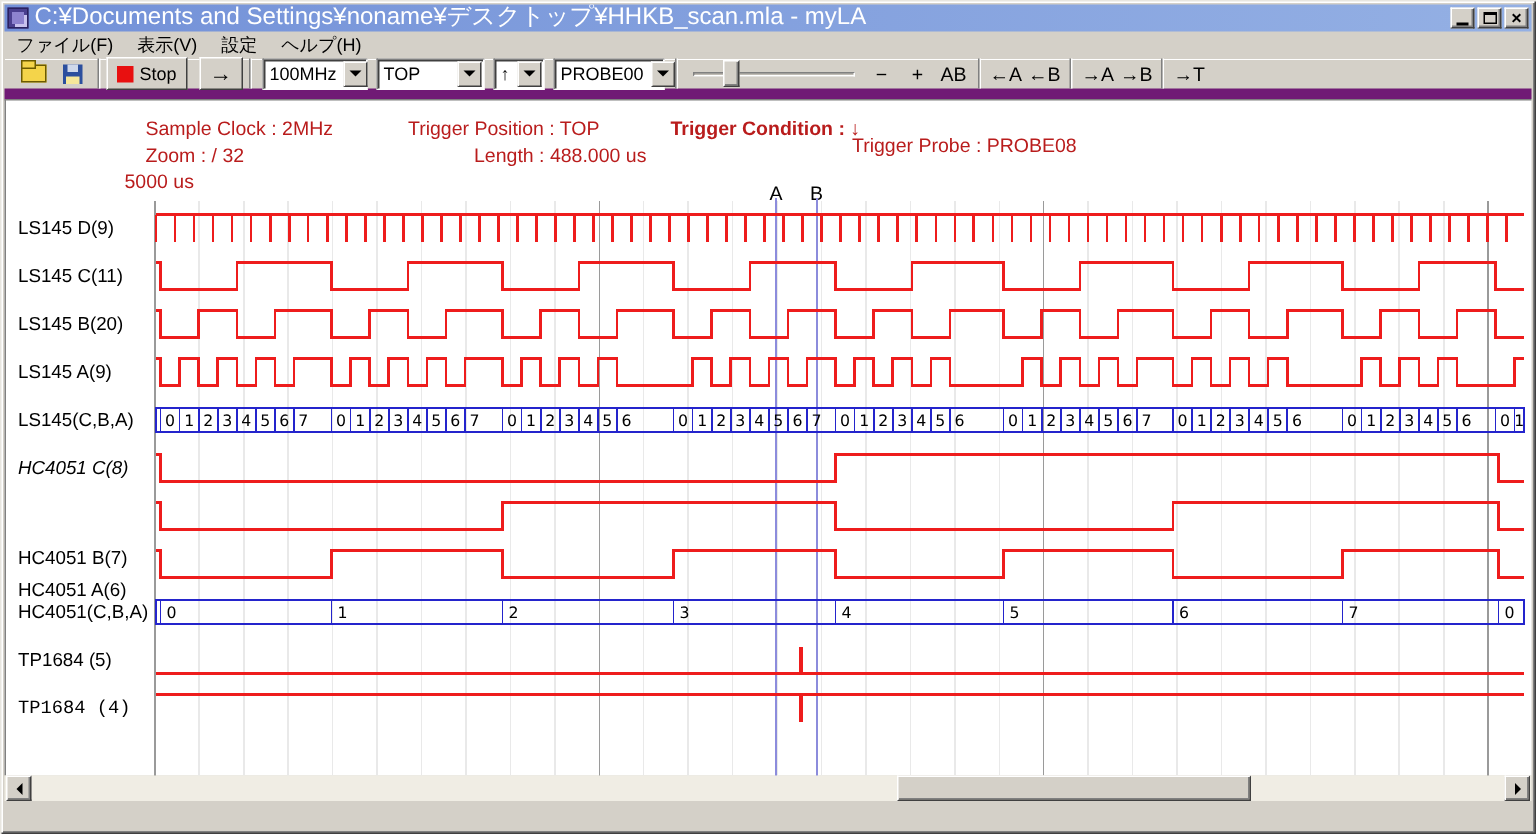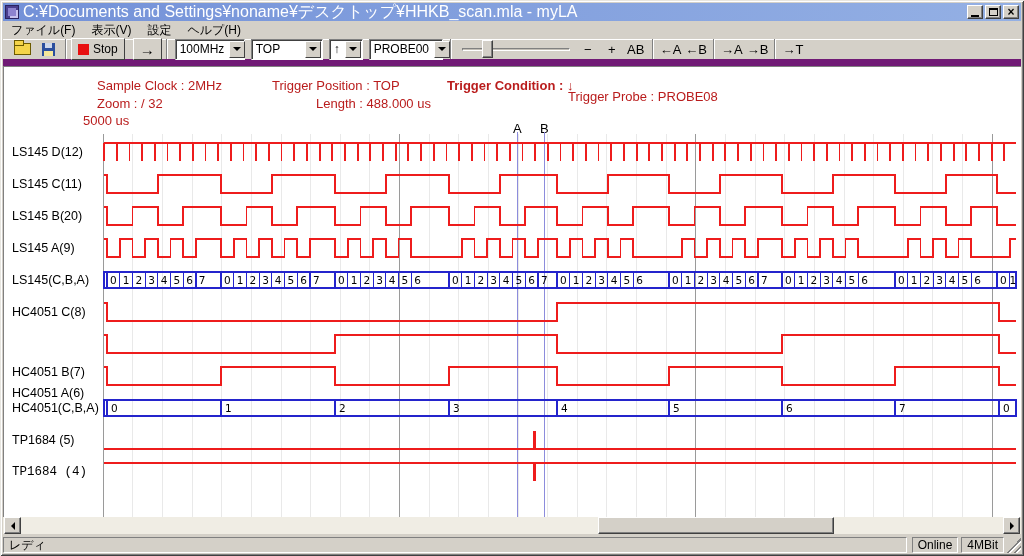--- a/index.html
+++ b/index.html
@@ -163,26 +163,26 @@
     <span class="txt" style="left:93px; top:11px;">Sample Clock : 2MHz</span>
     <span class="txt" style="left:268px; top:11px;">Trigger Position : TOP</span>
     <span class="txt" style="left:443px; top:11px;font-weight:bold;">Trigger Condition : ↓</span>
     <span class="txt" style="left:564px; top:22px;">Trigger Probe : PROBE08</span>
     <span class="txt" style="left:93px; top:29px;">Zoom : /  32</span>
     <span class="txt" style="left:268px; top:29px;margin-left:44px;">Length : 488.000 us</span>
     <span class="txt" style="left:79px; top:46px;">5000 us</span>
     <span class="marker-letter" style="left:509px; top:54px;">A</span>
     <span class="marker-letter" style="left:536px; top:54px;">B</span>
 
-    <div class="chan-label" style="top:78px;">LS145 D(12)</div>
+    <div class="chan-label" style="top:78px;">LS145 D(9)</div>
     <div class="chan-label" style="top:110px;">LS145 C(11)</div>
     <div class="chan-label" style="top:142px;">LS145 B(20)</div>
     <div class="chan-label" style="top:174px;">LS145 A(9)</div>
     <div class="chan-label" style="top:206px;">LS145(C,B,A)</div>
-    <div class="chan-label" style="top:238px;">HC4051 C(8)</div>
+    <div class="chan-label" style="top:238px;font-style:italic;">HC4051 C(8)</div>
     <div class="chan-label" style="top:270px;margin-top:28px;">HC4051 B(7)</div>
     <div class="chan-label" style="top:319px;">HC4051 A(6)</div>
     <div class="chan-label" style="top:334px;">HC4051(C,B,A)</div>
     <div class="chan-label" style="top:366px;">TP1684 (5)</div>
     <div class="chan-label" style="top:398px;font-family:Liberation Mono, monospace;">TP1684 (4)</div>
   </div>
 
   <svg class="overlay" viewBox="0 0 1024 556">
       <g shape-rendering="crispEdges">
         <line x1="103.2" y1="134" x2="103.2" y2="517" stroke="#9a9a9a" stroke-width="1"></line>
@@ -385,20 +385,14 @@
   <div class="hscroll">
     <div class="sb-btn sb-left">
         <div class="tri-left"></div>
       </div>
     <div class="sb-thumb"></div>
     <div class="sb-btn sb-right">
         <div class="tri-right"></div>
       </div>
   </div>
 
-  <div class="statusbar">
-    <div class="sb-panel sb-ready">レディ</div>
-    <div class="sb-panel">Online</div>
-    <div class="sb-panel">4MBit</div>
-    <div class="grip"></div>
-  </div>
 
 </div>
 
 </body></html>

